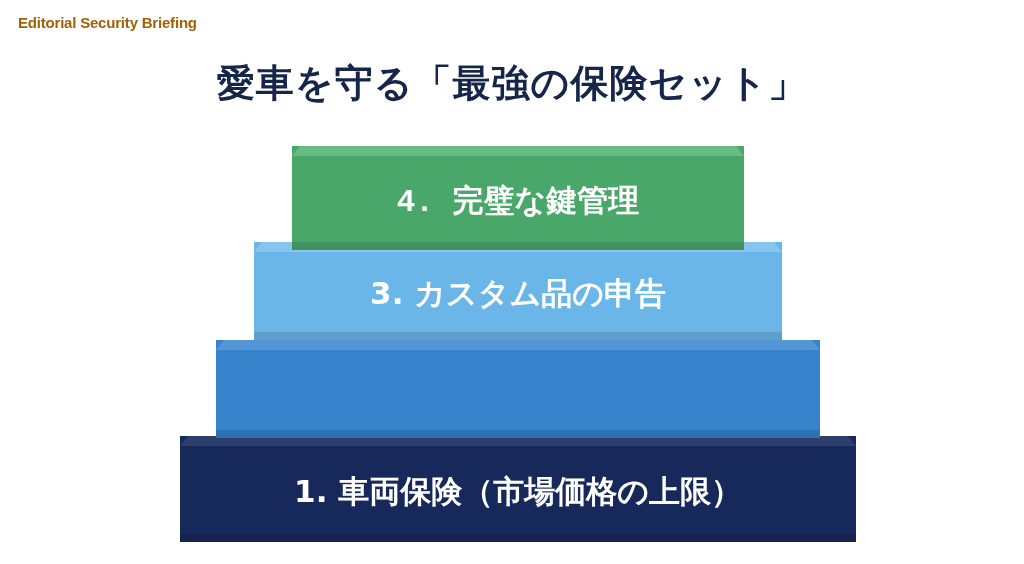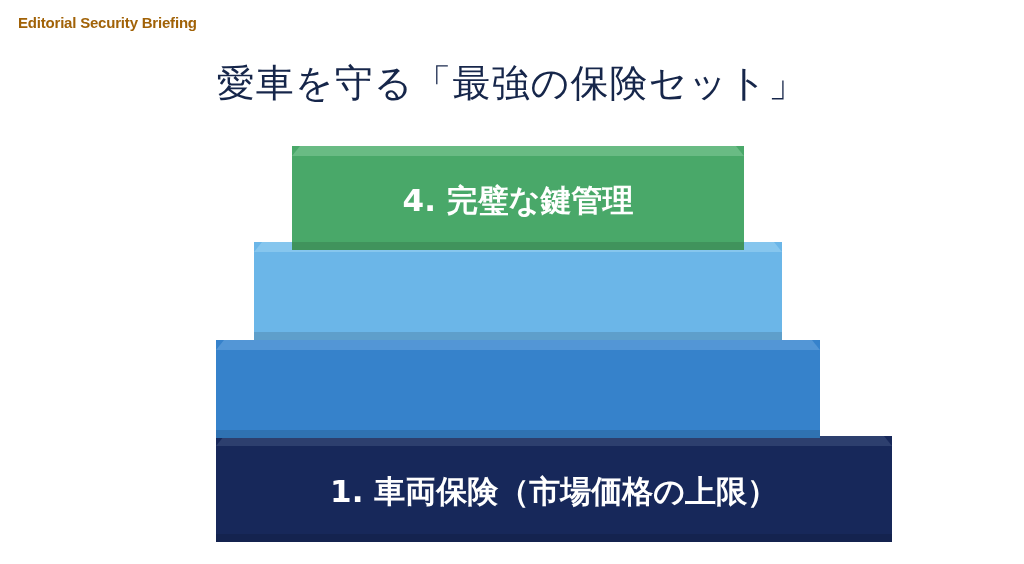--- a/index.html
+++ b/index.html
@@ -1,51 +1,52 @@
 <!DOCTYPE html>
 <html><head>
 <meta charset="utf-8">
 <style>
   html, body { margin:0; padding:0; }
   body { width:1024px; height:564px; background:#ffffff; position:relative; overflow:hidden; font-family:"DejaVu Sans","Liberation Sans",sans-serif; }
   .brand { position:absolute; left:18px; top:14px; font-size:15px; font-weight:bold; color:#a16207; letter-spacing:-0.2px; font-family:"Liberation Sans","DejaVu Sans",sans-serif; }
-  .title { position:absolute; left:0; width:1024px; top:58px; text-align:center; font-size:38px; font-weight:normal; color:#16264a; letter-spacing:1px; }
+  .title { position:absolute; left:0; width:1024px; top:58px; text-align:center; font-size:38px; font-weight:bold; color:#16264a; letter-spacing:1px; }
   .tier { position:absolute; display:flex; align-items:center; justify-content:center; color:#ffffff; font-weight:bold; font-size:31px; box-sizing:border-box; }
   .tier .top { position:absolute; left:0; right:0; top:0; height:10px; }
   .tier .top::before, .tier .top::after { content:""; position:absolute; top:0; width:0; height:0; }
   .tier .shadow { position:absolute; left:0; right:0; bottom:0; height:8px; background:rgba(0,0,0,0.12); }
   .tier .label { position:relative; z-index:2; margin-top:6px; }
   .t4 { left:292px; top:146px; width:452px; height:104px; background:#49a869; }
   .t4 .top { background:#69bb84; clip-path:polygon(8px 0, calc(100% - 8px) 0, 100% 100%, 0 100%); }
   .t3 { left:254px; top:242px; width:528px; height:98px; background:#6bb6e8; z-index:0; }
   .t3 .top { background:#86c6ee; clip-path:polygon(8px 0, calc(100% - 8px) 0, 100% 100%, 0 100%); }
   .t2 { left:216px; top:340px; width:604px; height:98px; background:#3682cb; }
   .t2 .top { background:#5396d6; clip-path:polygon(8px 0, calc(100% - 8px) 0, 100% 100%, 0 100%); }
-  .t1 { left:180px; top:436px; width:676px; height:106px; background:#17285a;margin-left:36px; }
+  .t1 { left:180px; top:436px; width:676px; height:106px; background:#17285a; }
   .t1 .top { background:#2d3f6e; clip-path:polygon(8px 0, calc(100% - 8px) 0, 100% 100%, 0 100%); }
-  .t4 { z-index:4; } .t3 { z-index:3; } .t2 { z-index:2; } .t1 { z-index:1; }
+  .t4 { z-index:4;font-family:Liberation Mono, monospace; } .t3 { z-index:3; } .t2 { z-index:2; } .t1 { z-index:1; }
 </style>
 </head>
 <body>
 
 <div class="brand">Editorial Security Briefing</div>
 <div class="title">愛車を守る「最強の保険セット」</div>
 
 <div>
   <div class="tier t1">
     <div class="top"></div>
     <span class="label">1. 車両保険（市場価格の上限）</span>
     <div class="shadow"></div>
   </div>
   <div class="tier t2">
     <div class="top"></div>
     <div class="shadow"></div>
   </div>
   <div class="tier t3">
     <div class="top"></div>
+    <span class="label">3. カスタム品の申告</span>
     <div class="shadow"></div>
   </div>
   <div class="tier t4">
     <div class="top"></div>
     <span class="label">4. 完璧な鍵管理</span>
     <div class="shadow"></div>
   </div>
 </div>
 
 </body></html>

